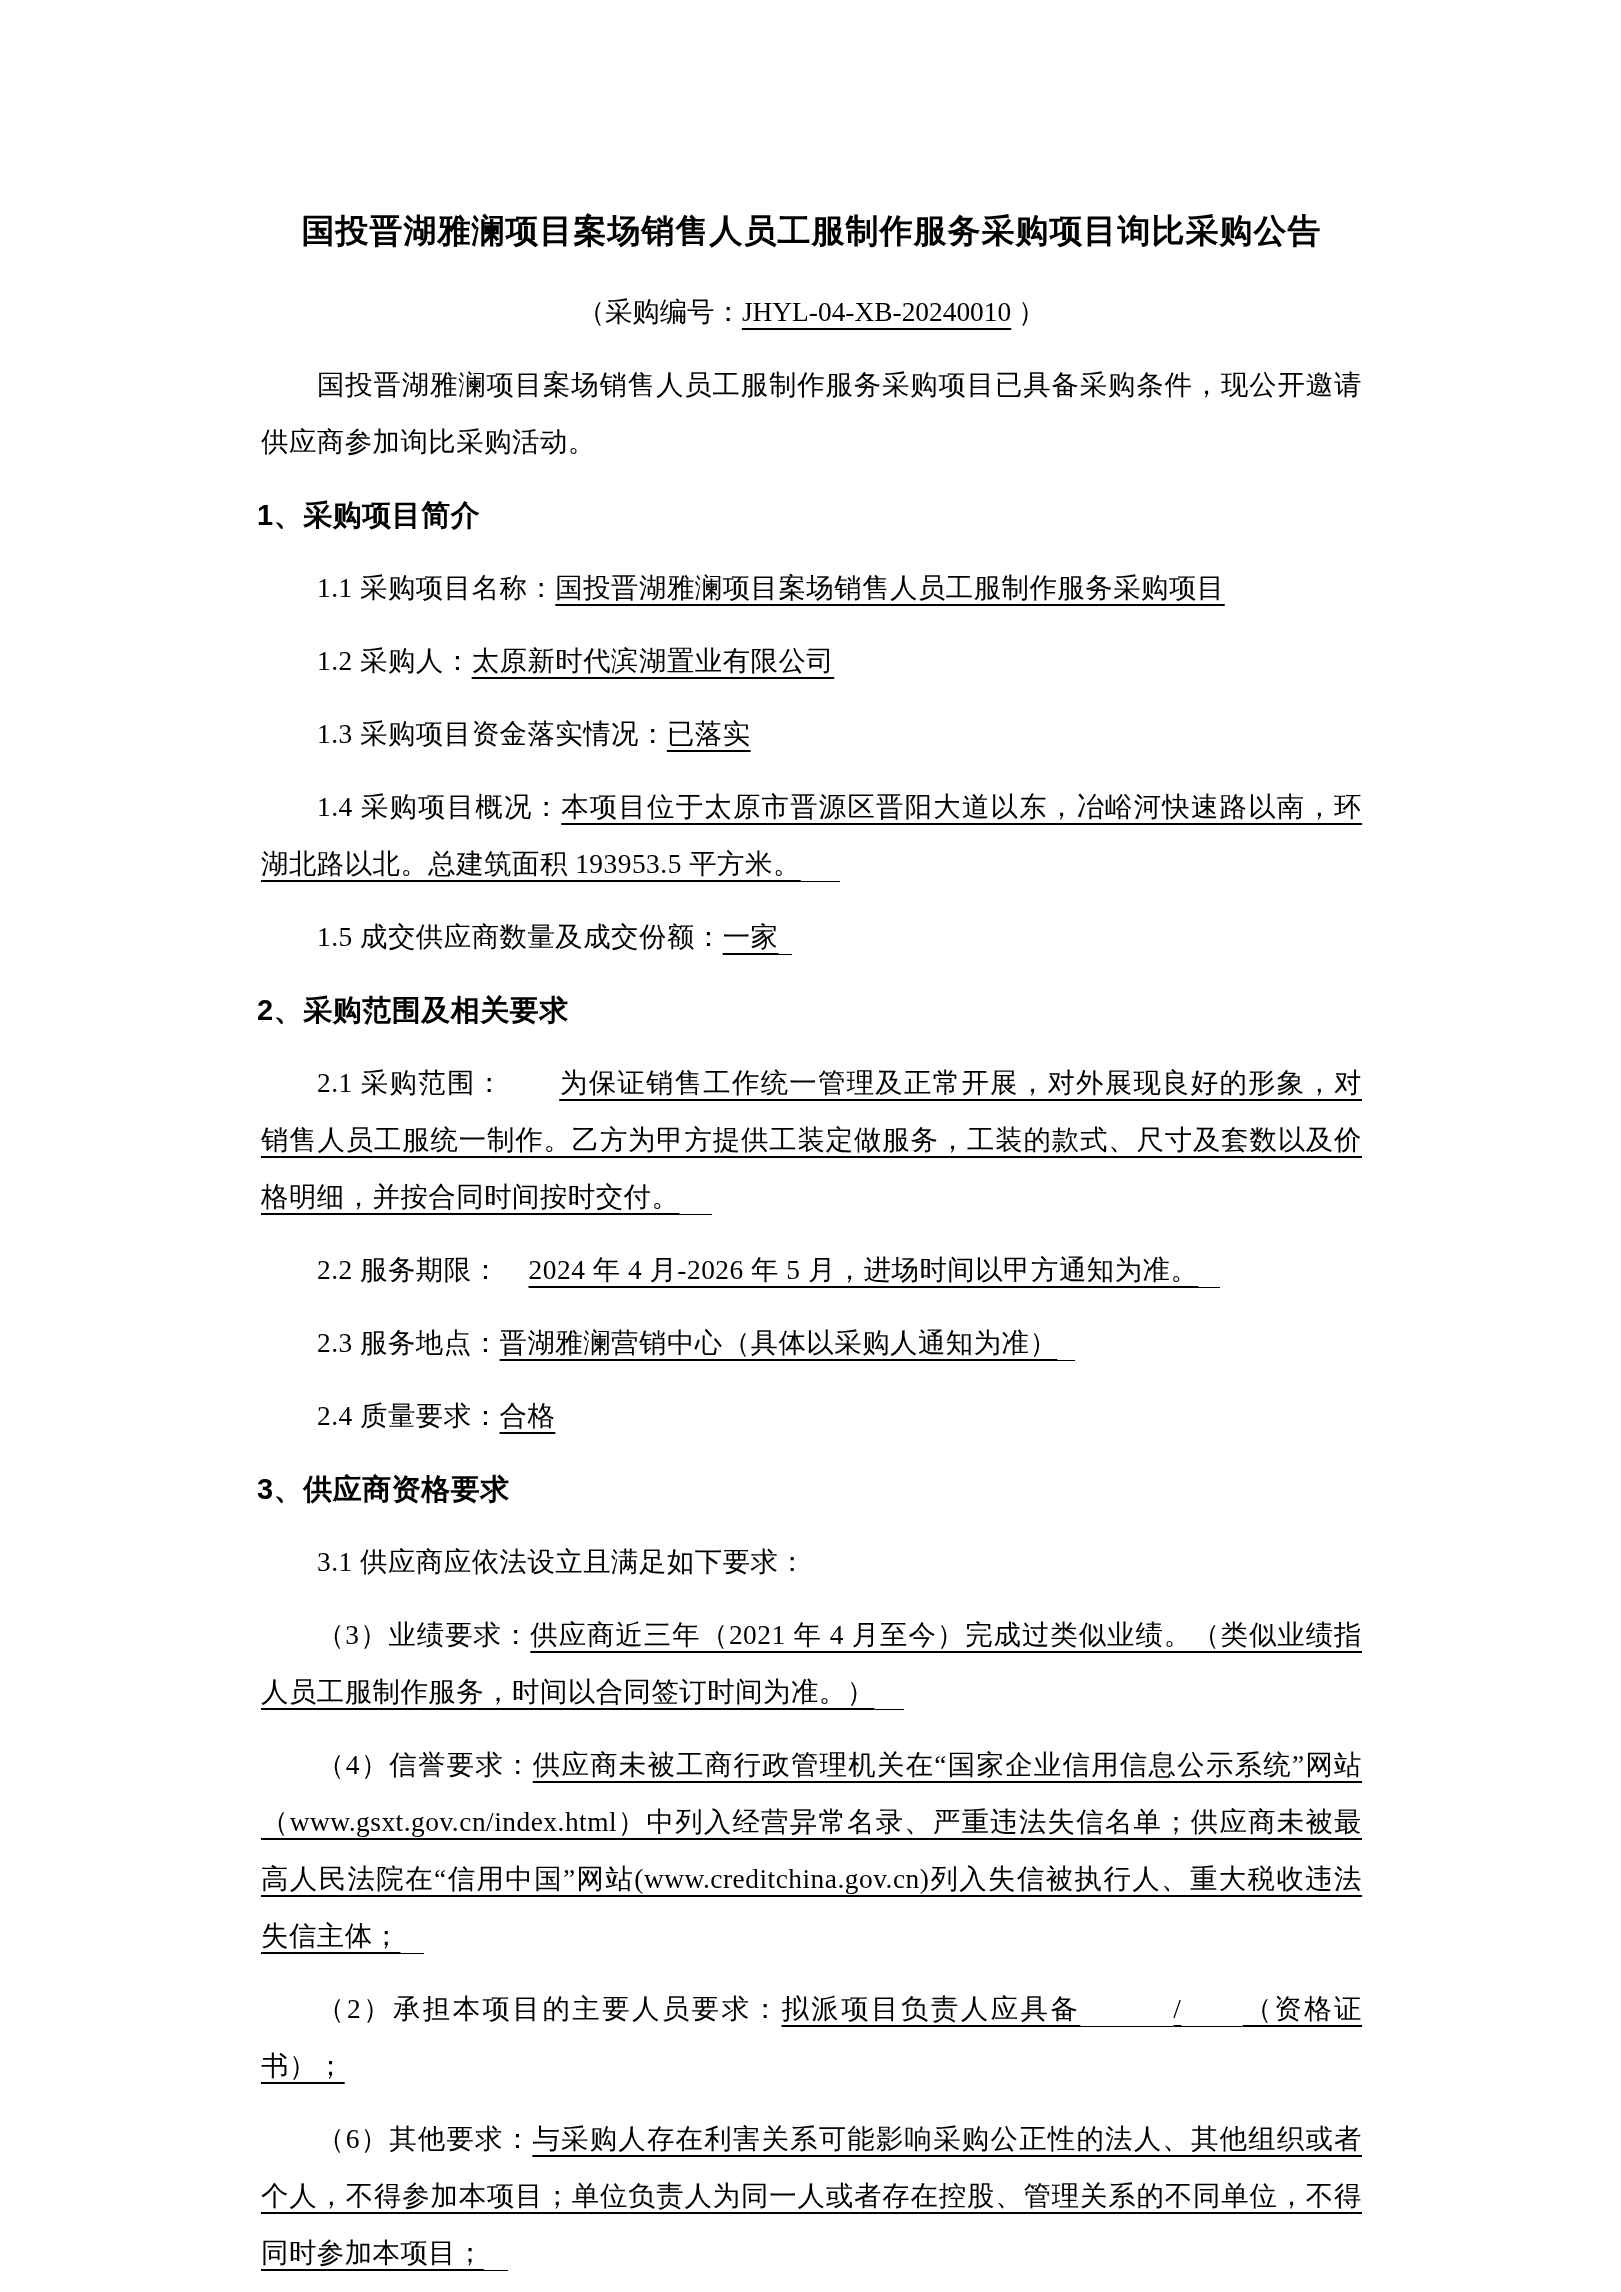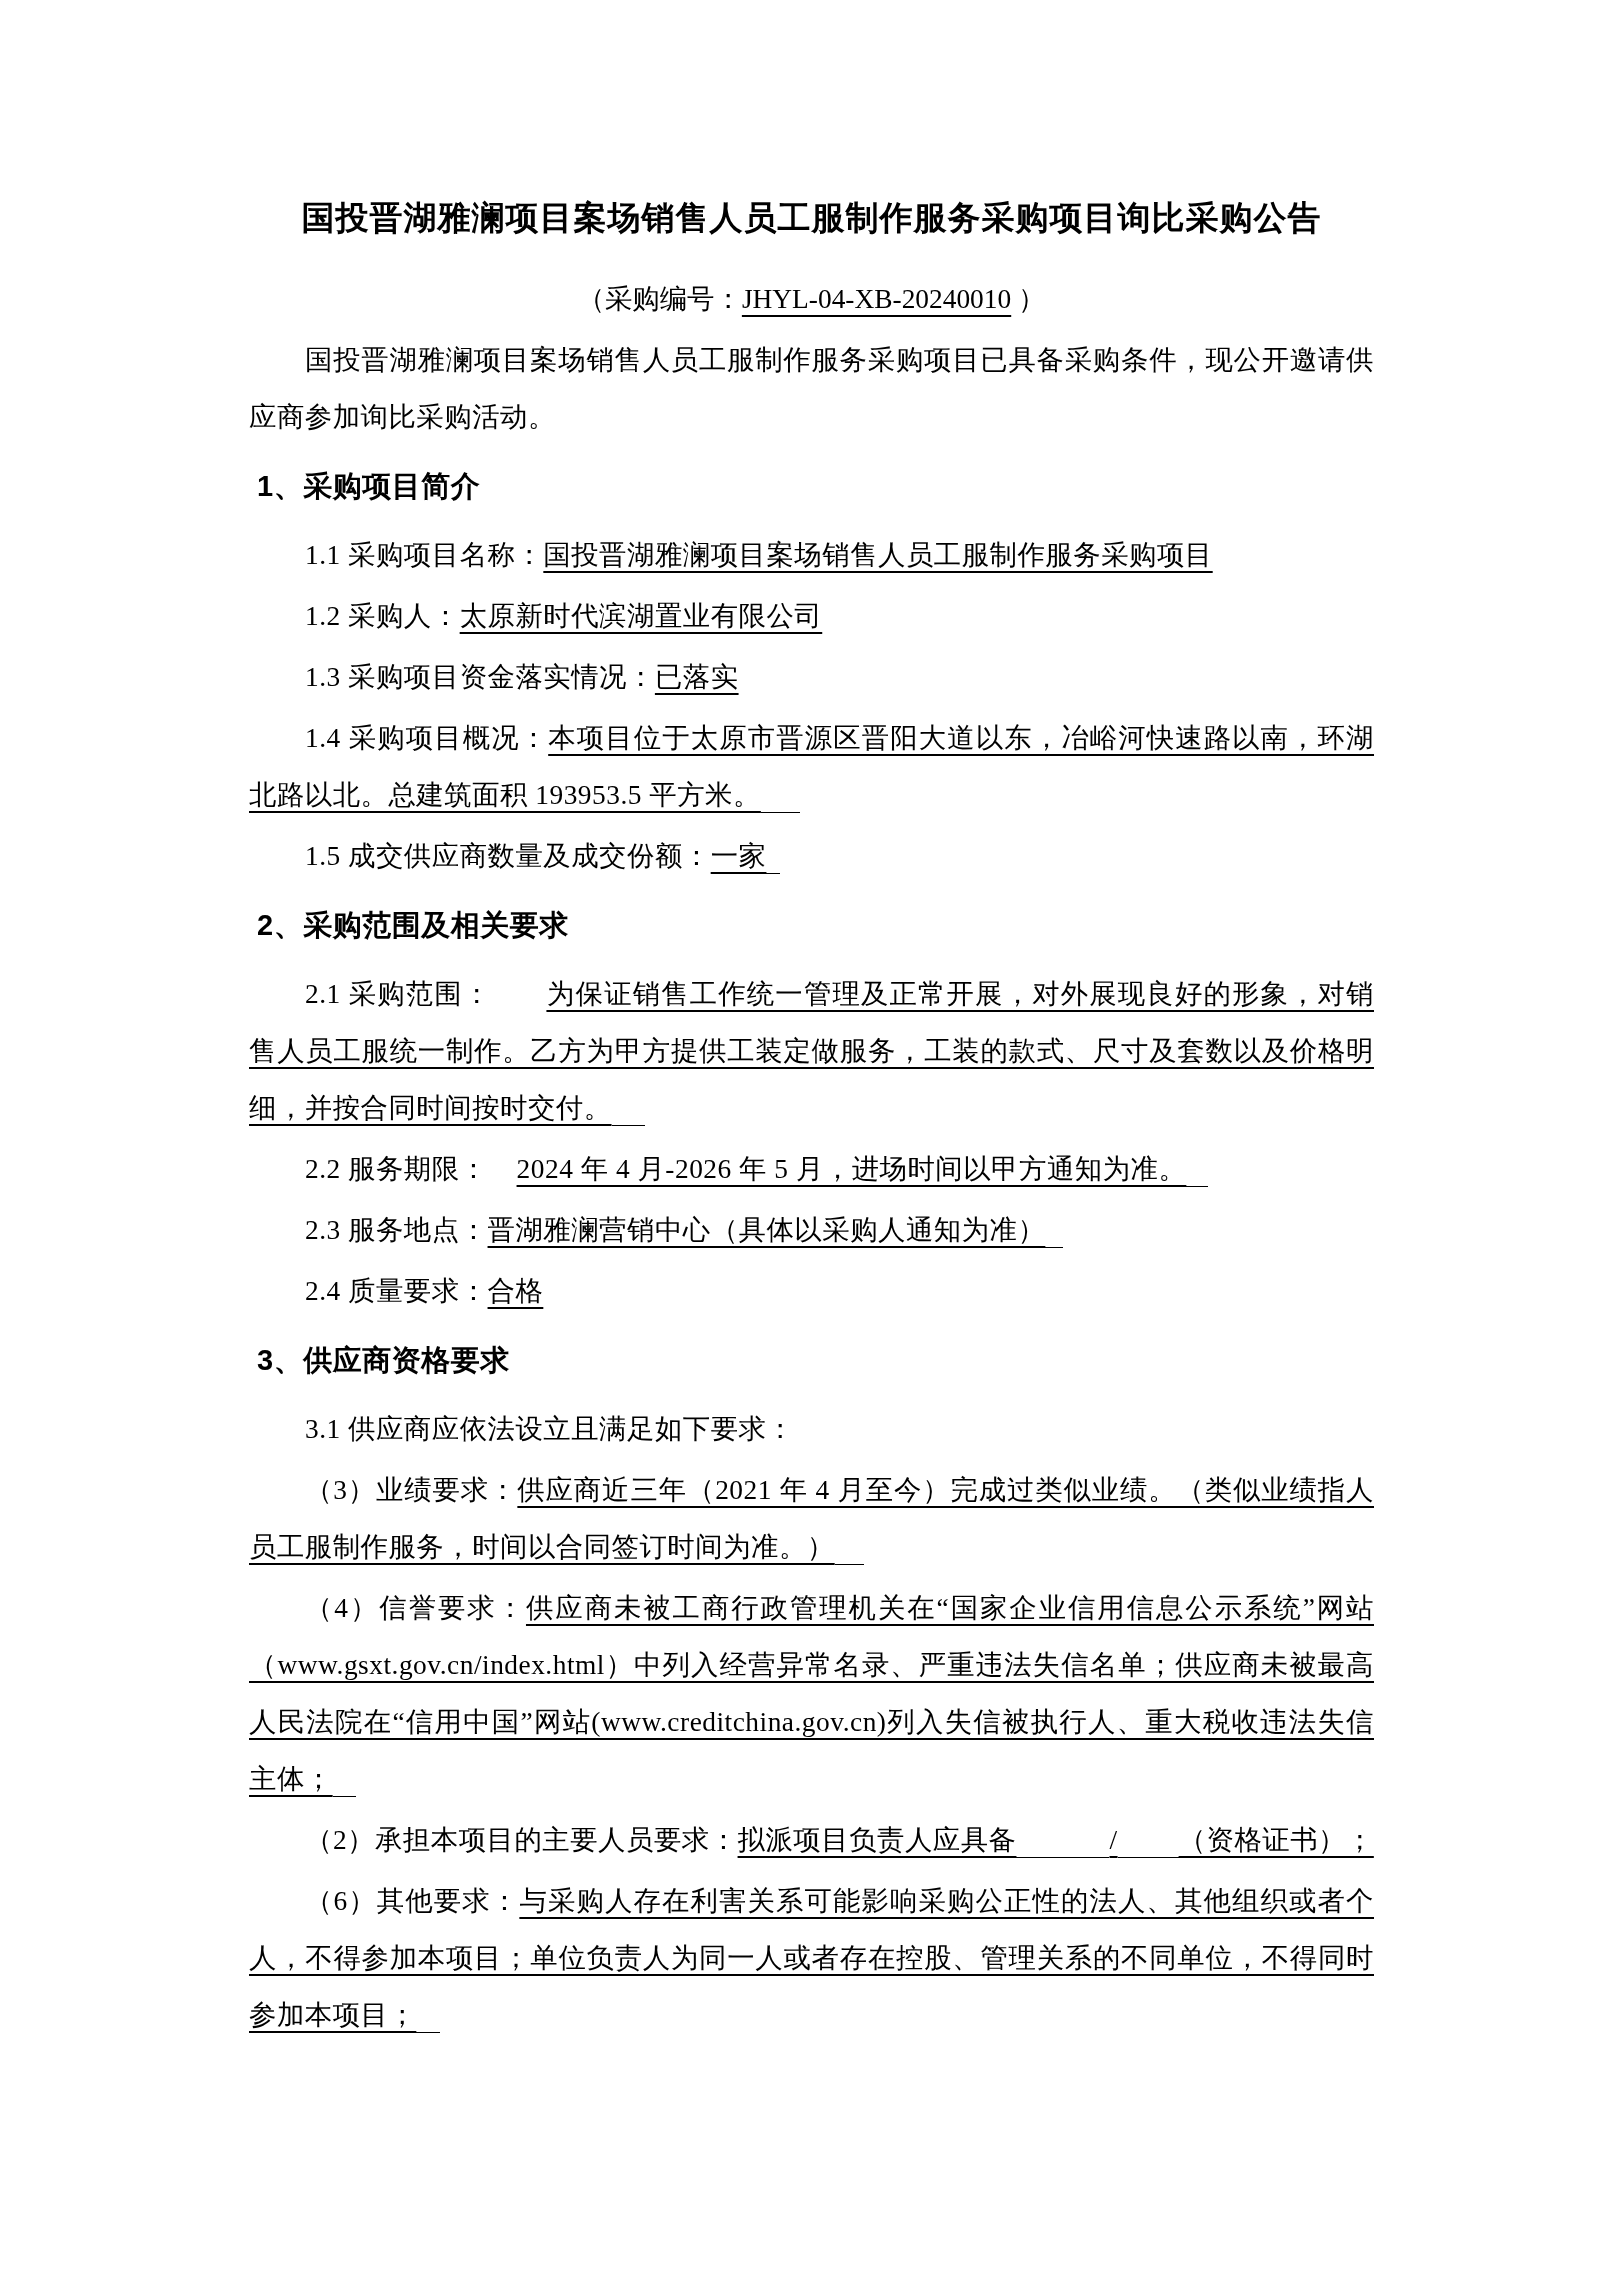--- a/index.html
+++ b/index.html
@@ -5,30 +5,30 @@
   html,body{margin:0;padding:0;background:#ffffff;}
   body{
     width:1621px;height:2293px;position:relative;overflow:hidden;
     color:#000;font-family:"Liberation Serif","DejaVu Serif",serif;
   }
   .page{
     box-sizing:border-box;width:1621px;height:2293px;
     padding:192px 243px 0 245px;background:#fff;
   }
   .doc-title{
-    margin:4px;font-size:33px;line-height:45px;font-weight:bold;
+    margin:17px;font-size:33px;line-height:45px;font-weight:bold;
     text-align:center;letter-spacing:1px;
     font-family:"Liberation Serif","DejaVu Serif",serif;
   }
   .meta-line{
     margin:30px 0 0 0;font-size:27.4px;line-height:57px;text-align:center;
   }
   .meta-line .num{text-decoration:underline;text-underline-offset:6.9px;text-decoration-thickness:1.5px;text-align:center;}
   p.body-line{
-    margin:4px;font-size:27.4px;line-height:57px;letter-spacing:0.5px;
+    margin:16px;font-size:27.4px;line-height:57px;letter-spacing:0.5px;
     text-align:justify;text-justify:inter-ideograph;
   }
   p.ind{text-indent:56px;}
   h2.sec-h{
     margin:12px;font-size:29px;line-height:57px;font-weight:bold;letter-spacing:0.5px;
     font-family:"Liberation Sans","DejaVu Sans",sans-serif;
   }
   .uline{
     text-decoration:underline;text-underline-offset:6.9px;text-decoration-thickness:1.5px;
   }

